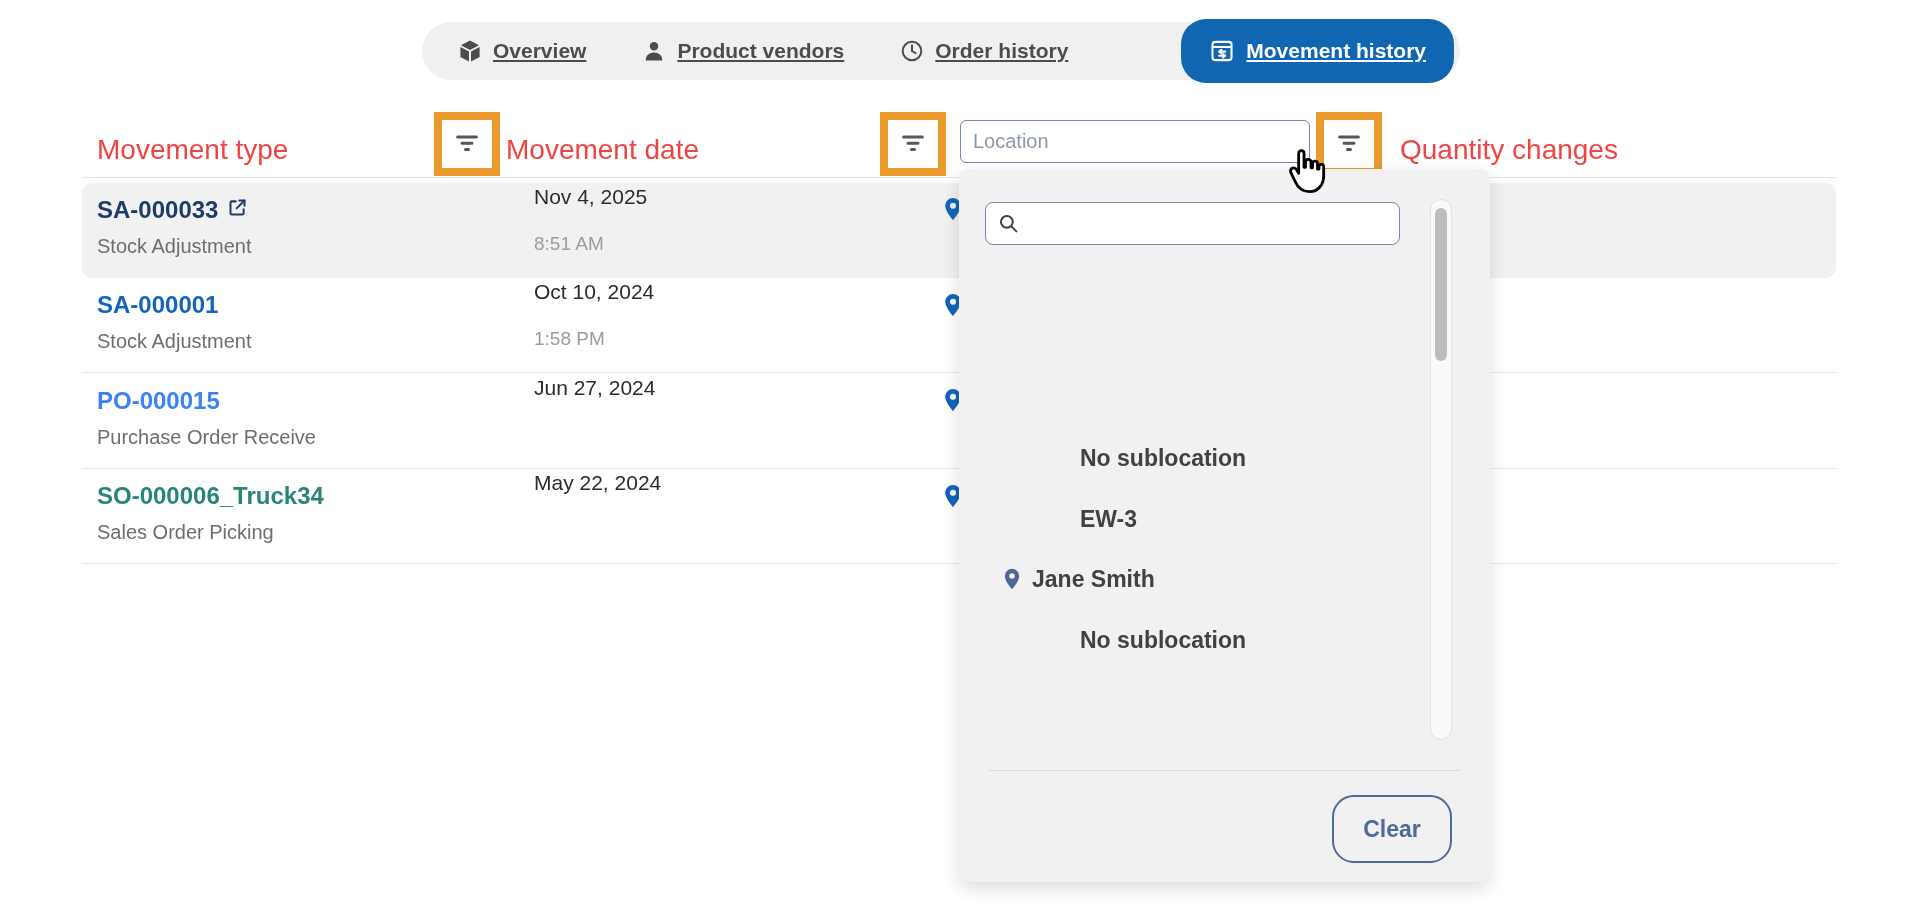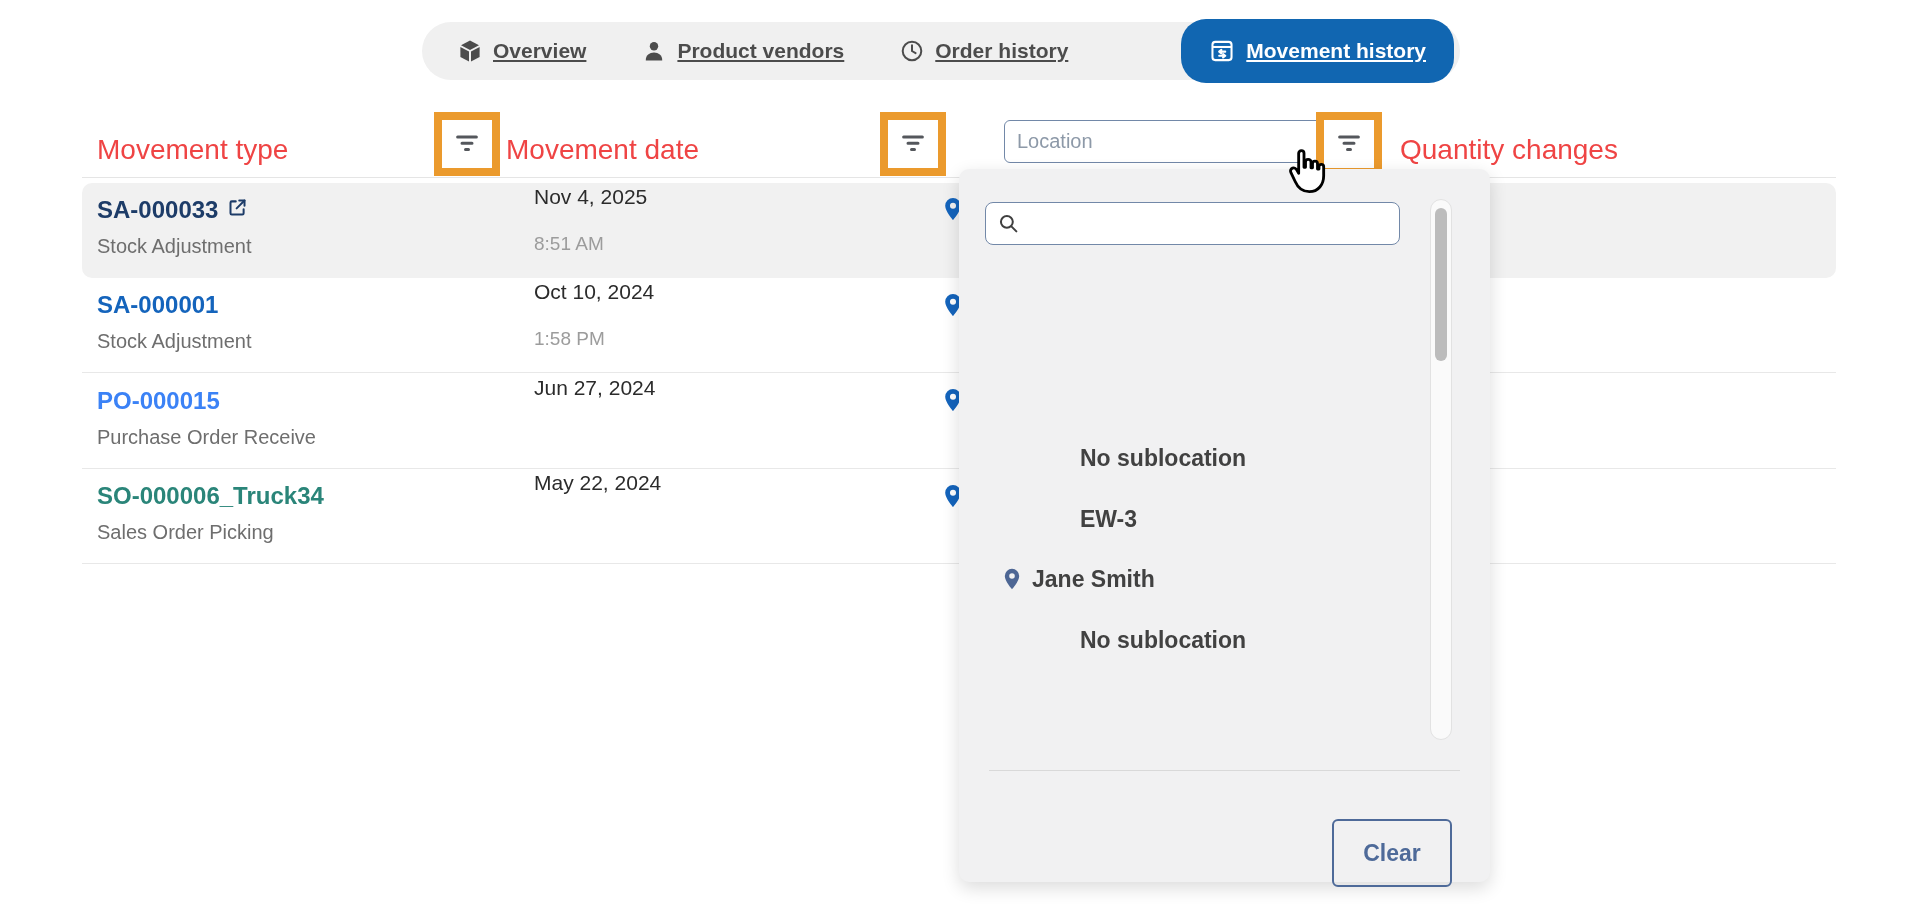--- a/index.html
+++ b/index.html
@@ -17,21 +17,21 @@
                 padding:0 28px; margin-left:auto; }
 
   
   .colhead { position:absolute; font-size:28px; color:#ef4444; top:134px; }
   .filterbox { position:absolute; top:112px; width:66px; height:64px;
                border:8px solid #eb9a2d; background:#fff; display:flex;
                align-items:center; justify-content:center; cursor:pointer; }
   .loc-input { position:absolute; left:960px; top:120px; width:350px; height:43px;
                border:1.5px solid #7288a8; border-radius:6px; background:#fff;
                font-size:20px; color:#3c3c3c; padding:0 12px;
-               font-family:"Liberation Sans", sans-serif;margin-left:44px; }
+               font-family:"Liberation Sans", sans-serif; }
   .loc-input::placeholder { color:#8d99a8; opacity:1; }
   .headline { position:absolute; left:82px; width:1754px; height:1px; background:#e5e5e5; top:177px; }
 
   
   .row { position:absolute; left:82px; width:1754px; height:95px; }
   .row.hl { background:#f1f1f1; border-radius:10px; }
   .row.bord { border-bottom:1px solid #e8e8e8; }
   .rid { position:absolute; left:15px; top:13px; font-size:24px; font-weight:bold;
          display:flex; gap:9px; cursor:pointer; }
   .rsub { position:absolute; left:15px; top:52px; font-size:20px; color:#6e6e6e; }
@@ -52,22 +52,22 @@
   .litem { position:absolute; left:0; width:100%; height:44px; display:flex;
            align-items:center; cursor:pointer; font-size:23px; font-weight:bold; color:#414141; }
   .litem .pin { position:absolute; left:41px; top:10px; }
   .litem .lbl { position:absolute; left:73px; white-space:nowrap; }
   .litem.sub .lbl { left:121px; }
   .sbtrack { position:absolute; left:471px; top:30px; width:22px; height:541px;
              background:#fafafa; border:1px solid #e2e2e2; border-radius:11px; }
   .sbthumb { position:absolute; left:4px; top:8px; width:12px; height:153px;
              background:#bcbcbc; border-radius:6px; cursor:grab; }
   .pdiv { position:absolute; left:30px; right:30px; top:601px; height:1px; background:#d9d9d9; }
-  .clearbtn { position:absolute; left:373px; top:650px; width:120px; height:68px;
-              border:2.5px solid #4e6a99; border-radius:6px; background:transparent;
+  .clearbtn { position:absolute; left:373px; top:626px; width:120px; height:68px;
+              border:2.5px solid #4e6a99; border-radius:22px; background:transparent;
               font-size:23px; font-weight:bold; color:#4e6a99; cursor:pointer;
               font-family:"Liberation Sans", sans-serif; }
   .cursor { position:absolute; left:1286px; top:146px; z-index:9; pointer-events:none; }
 </style>
 </head>
 <body>
 
 <div class="tabbar">
   <div class="tab">
     <span>

